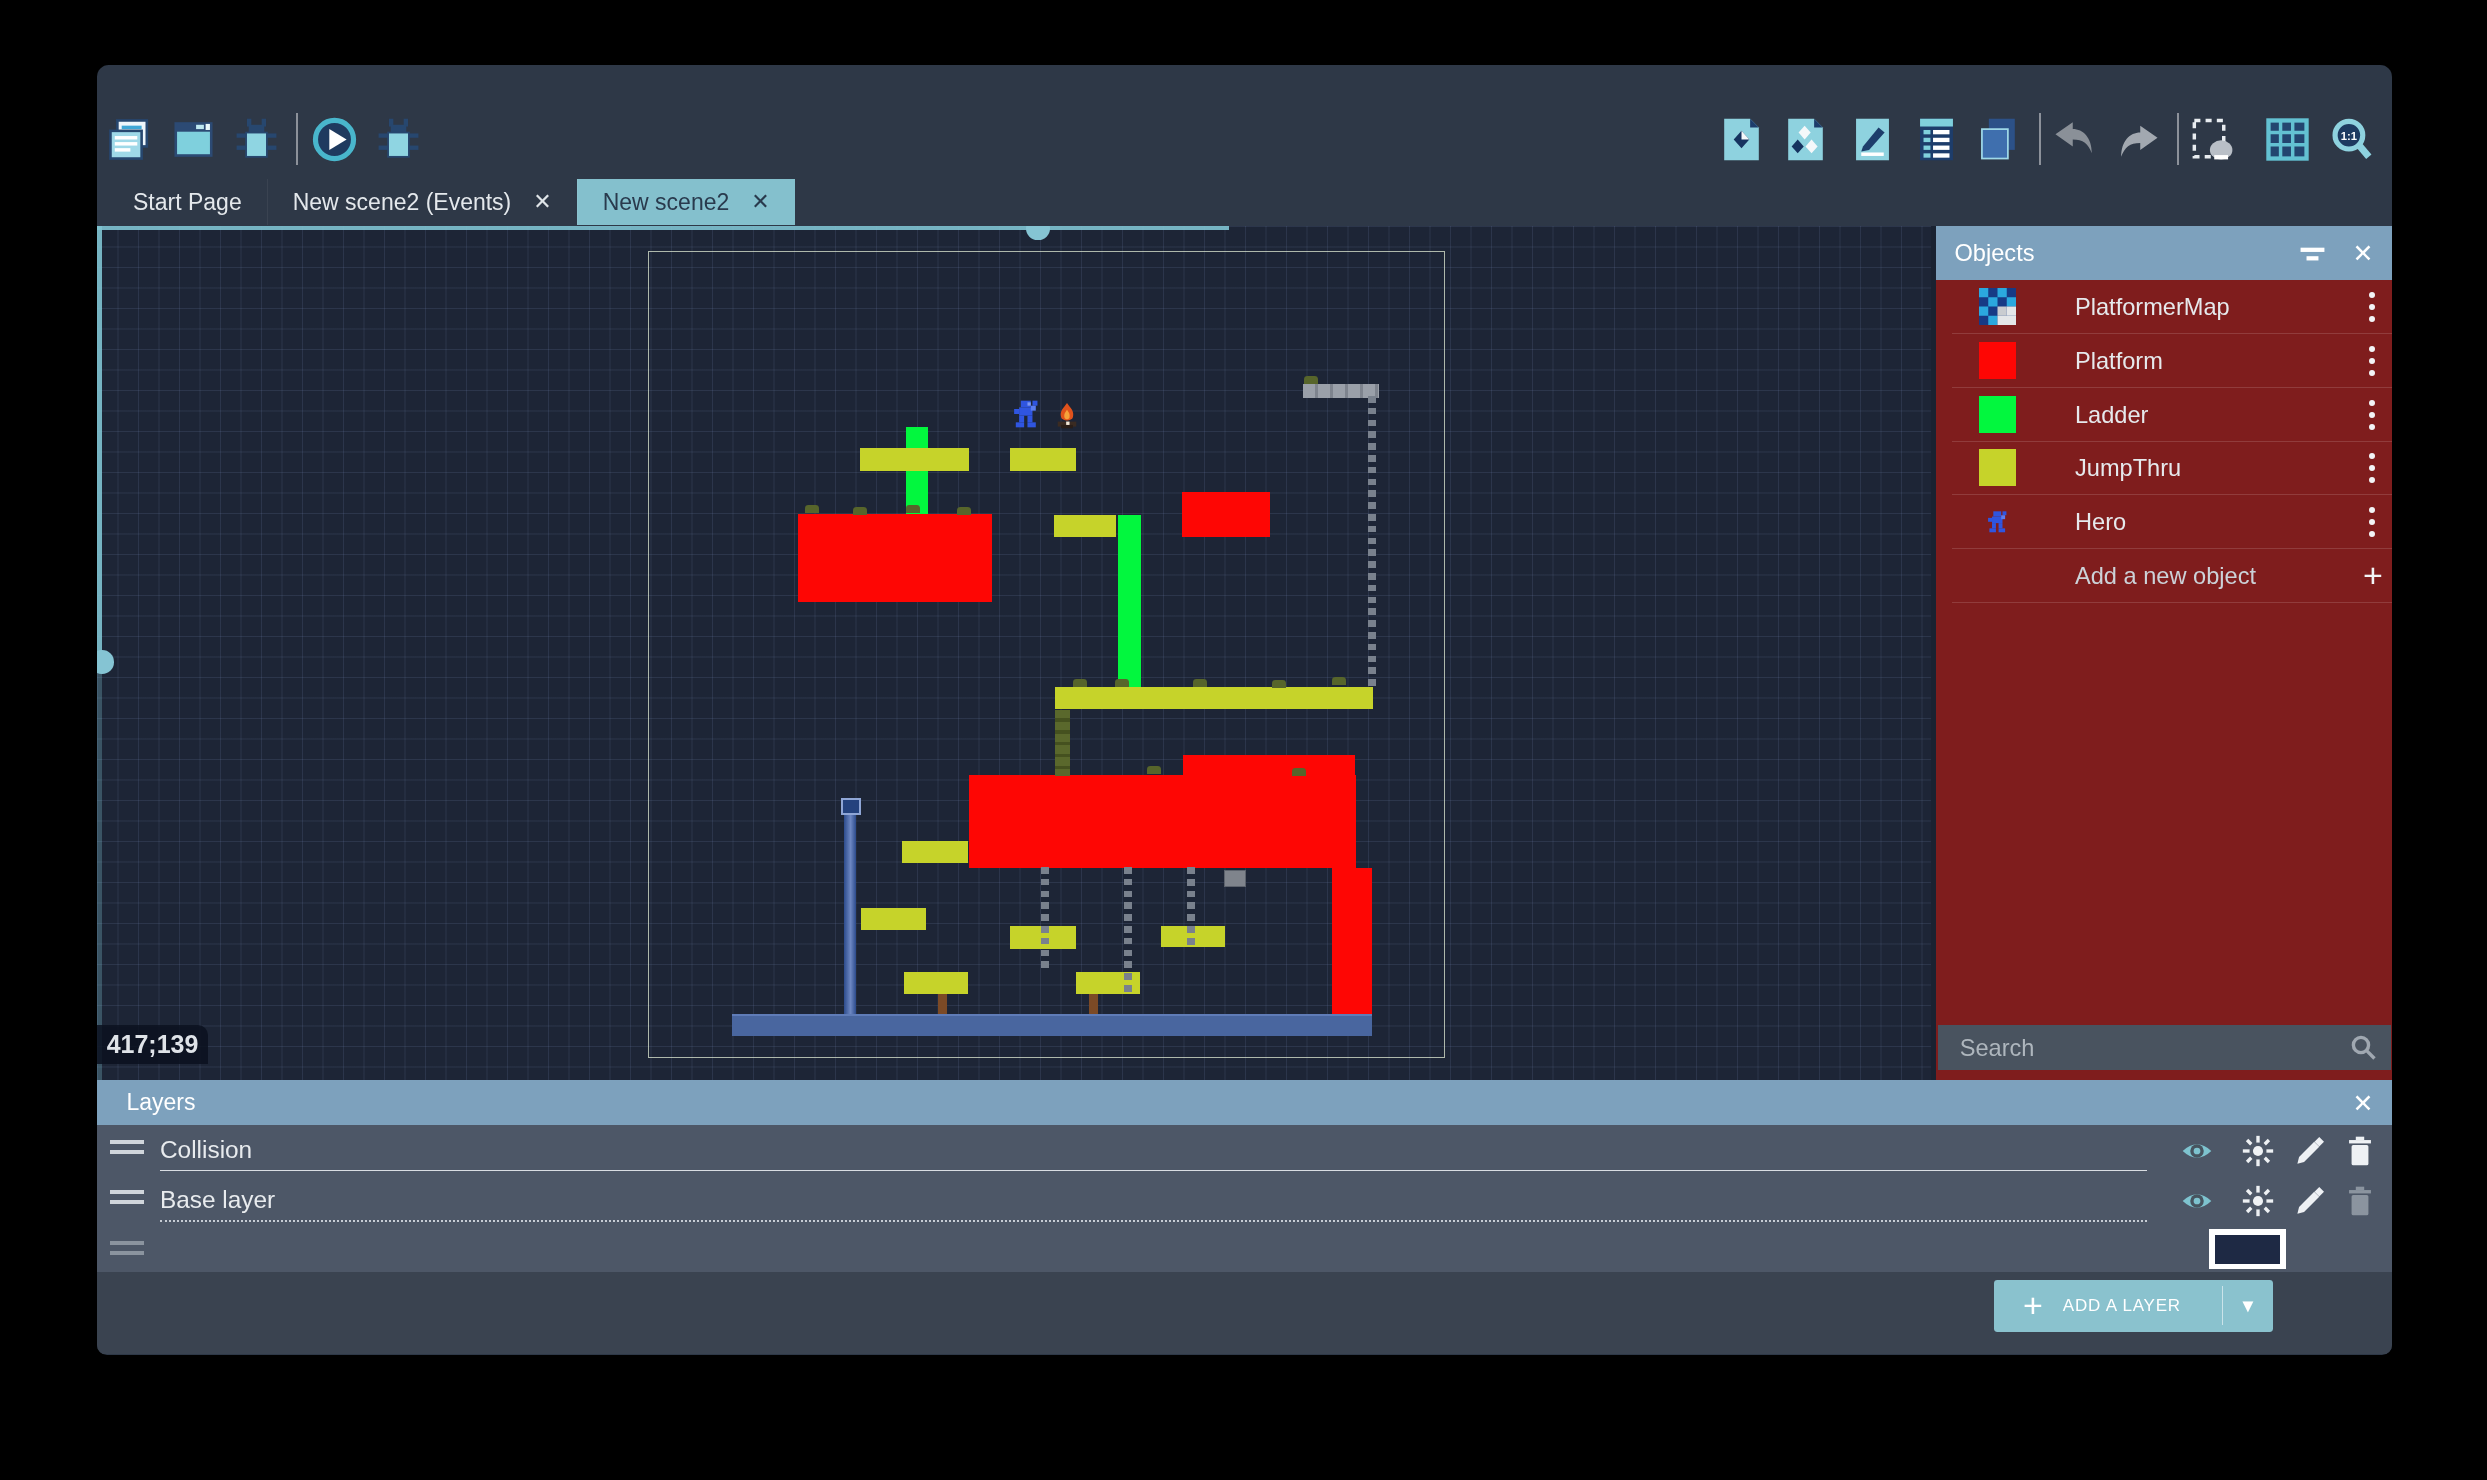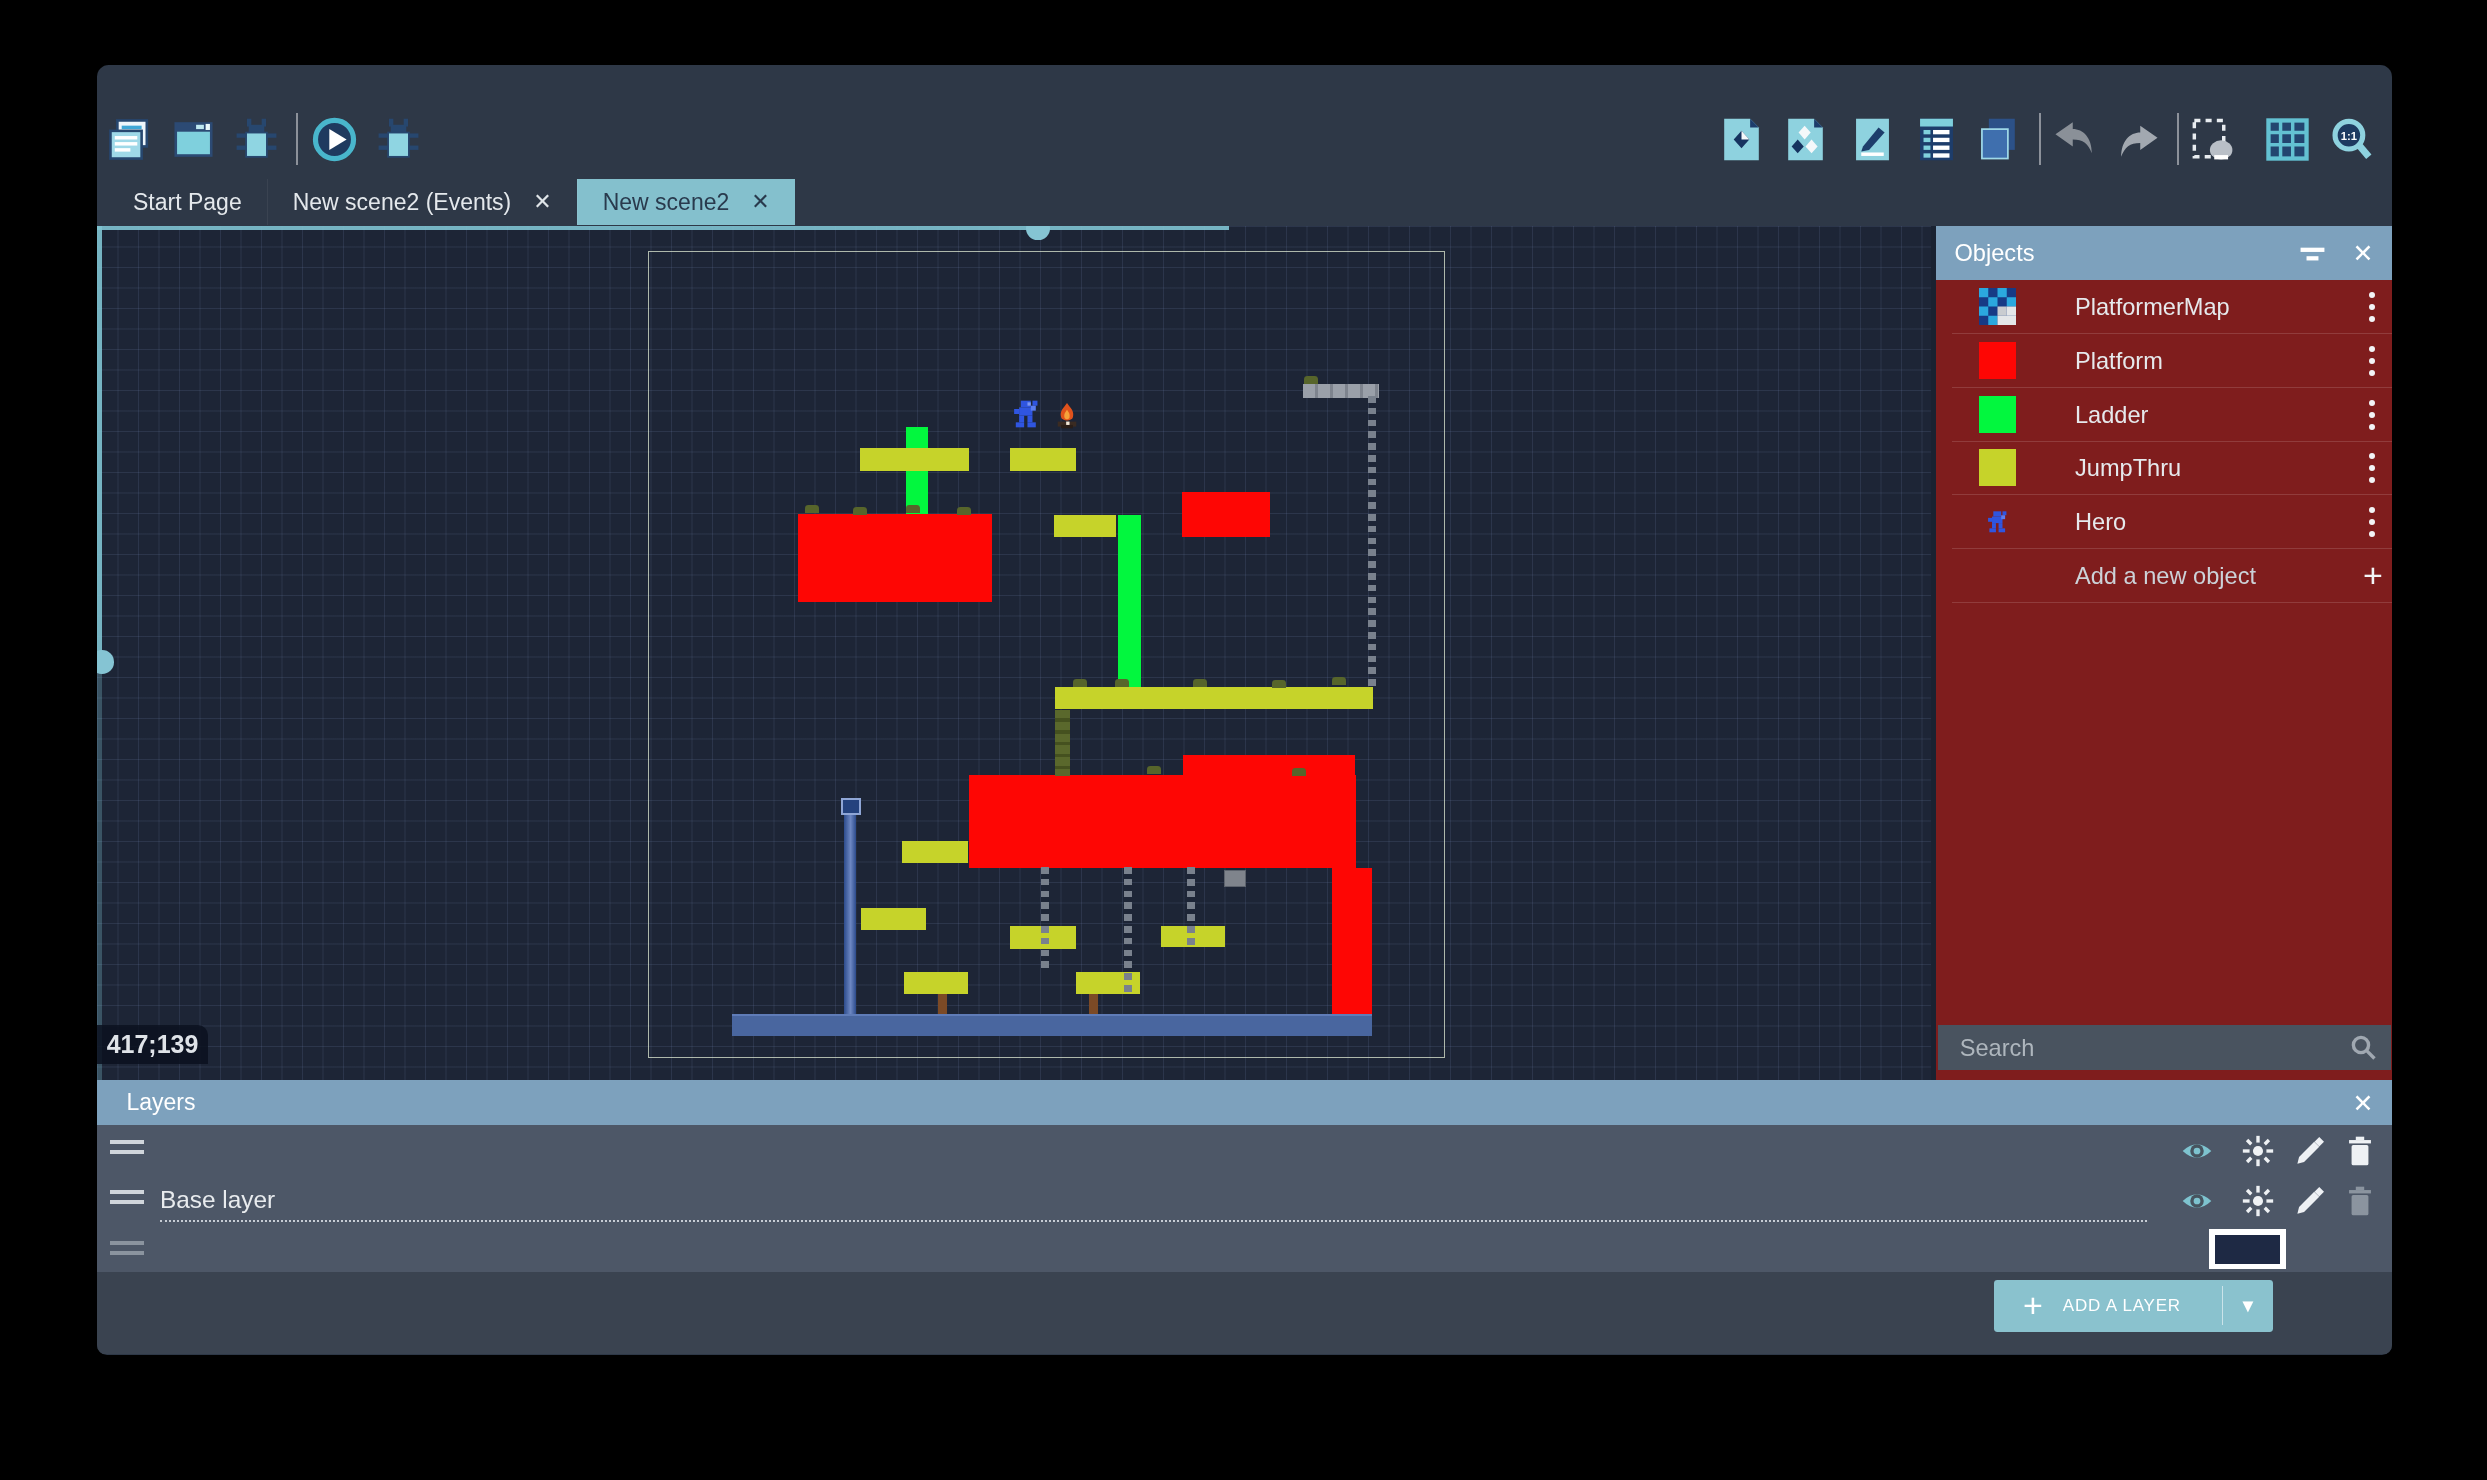--- a/index.html
+++ b/index.html
@@ -434,20 +434,21 @@
       <span class="panel-close">✕</span>
     </div>
 
     <div id="layers-body">
 
       <div class="layer-row" style="top:0;">
         <span class="drag-handle">
             <i></i>
             <i></i>
           </span>
+        <span class="layer-field u-solid" style="width:1987px;">Collision</span>
         <span class="lr-ic" style="left:2084px;">
           <svg viewBox="0 0 38 28">
               <path d="M2 14 Q19 -2 36 14 Q19 30 2 14 Z" fill="#7ec3cf"></path>
               <circle cx="19" cy="14" r="8" fill="#47545f"></circle>
               <circle cx="19" cy="14" r="4" fill="#7ec3cf"></circle>
             </svg>
         </span>
         <span class="lr-ic" style="left:2145px;">
           <svg viewBox="0 0 38 38">
               <circle cx="19" cy="19" r="6" fill="#eef1f4"></circle>

